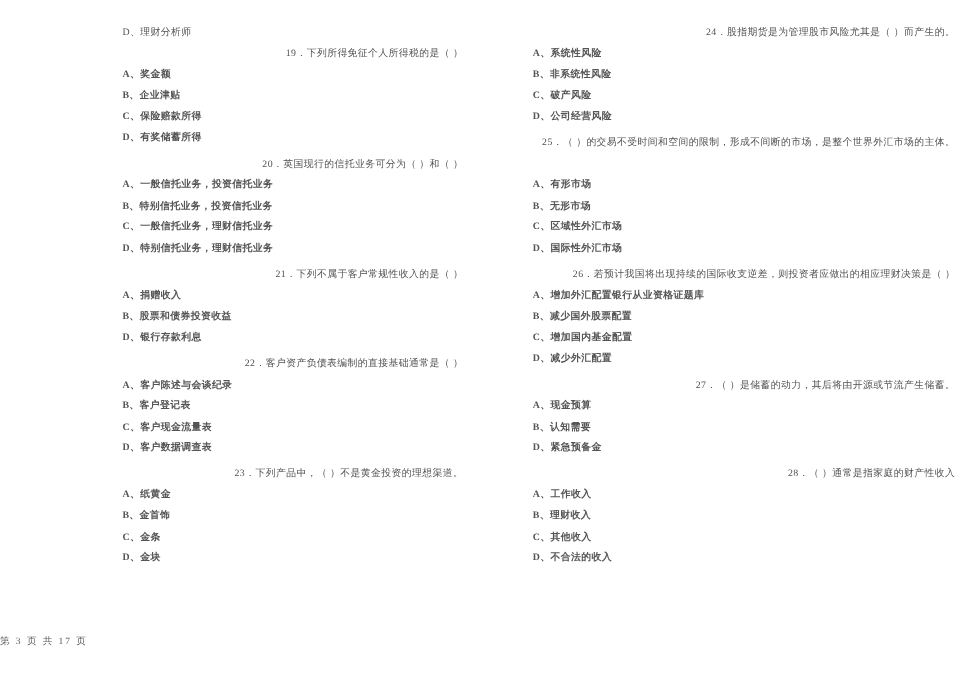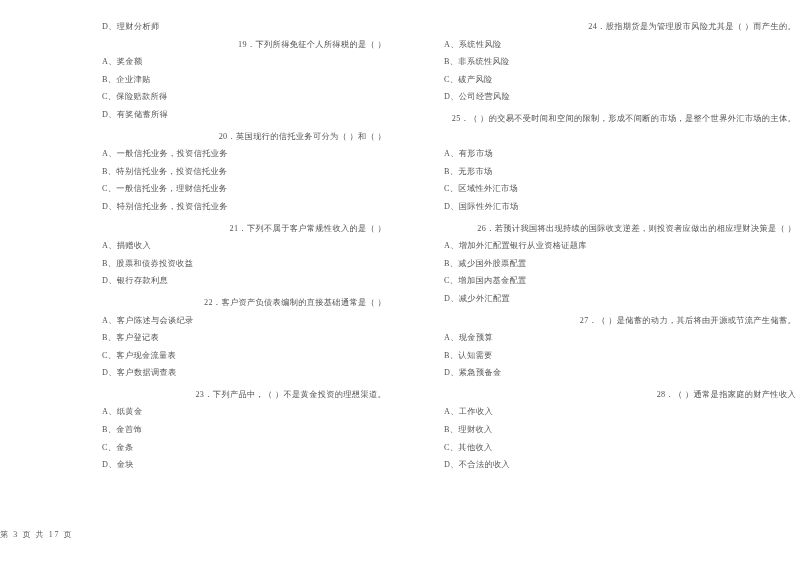--- a/index.html
+++ b/index.html
@@ -55,20 +55,21 @@
   .q-stem.wrap {
     white-space: normal;
   }
   .opt {
     font-size: 8.2px;
     line-height: 17.6px;
     letter-spacing: 0.35px;
     color: #555555;
     padding-left: 24px;
     white-space: nowrap;
+    font-weight: bold;
   }
   .orphan-opt {
     font-size: 8.2px;
     line-height: 17.6px;
     letter-spacing: 0.35px;
     color: #555555;
     padding-left: 24px;
     white-space: nowrap;
   }
   .spacer-row {
@@ -102,21 +103,21 @@
         <div class="opt">B、企业津贴</div>
         <div class="opt">C、保险赔款所得</div>
         <div class="opt">D、有奖储蓄所得</div>
       </div>
 
       <div class="q-block">
         <div class="q-stem">20．英国现行的信托业务可分为（      ）和（      ）</div>
         <div class="opt">A、一般信托业务，投资信托业务</div>
         <div class="opt">B、特别信托业务，投资信托业务</div>
         <div class="opt">C、一般信托业务，理财信托业务</div>
-        <div class="opt">D、特别信托业务，投资信托业务</div>
+        <div class="opt">D、特别信托业务，理财信托业务</div>
       </div>
 
       <div class="q-block">
         <div class="q-stem">21．下列不属于客户常规性收入的是（      ）</div>
         <div class="opt">A、捐赠收入</div>
         <div class="opt">B、股票和债券投资收益</div>
         <div class="opt">D、银行存款利息</div>
       </div>
 
       <div class="q-block">

